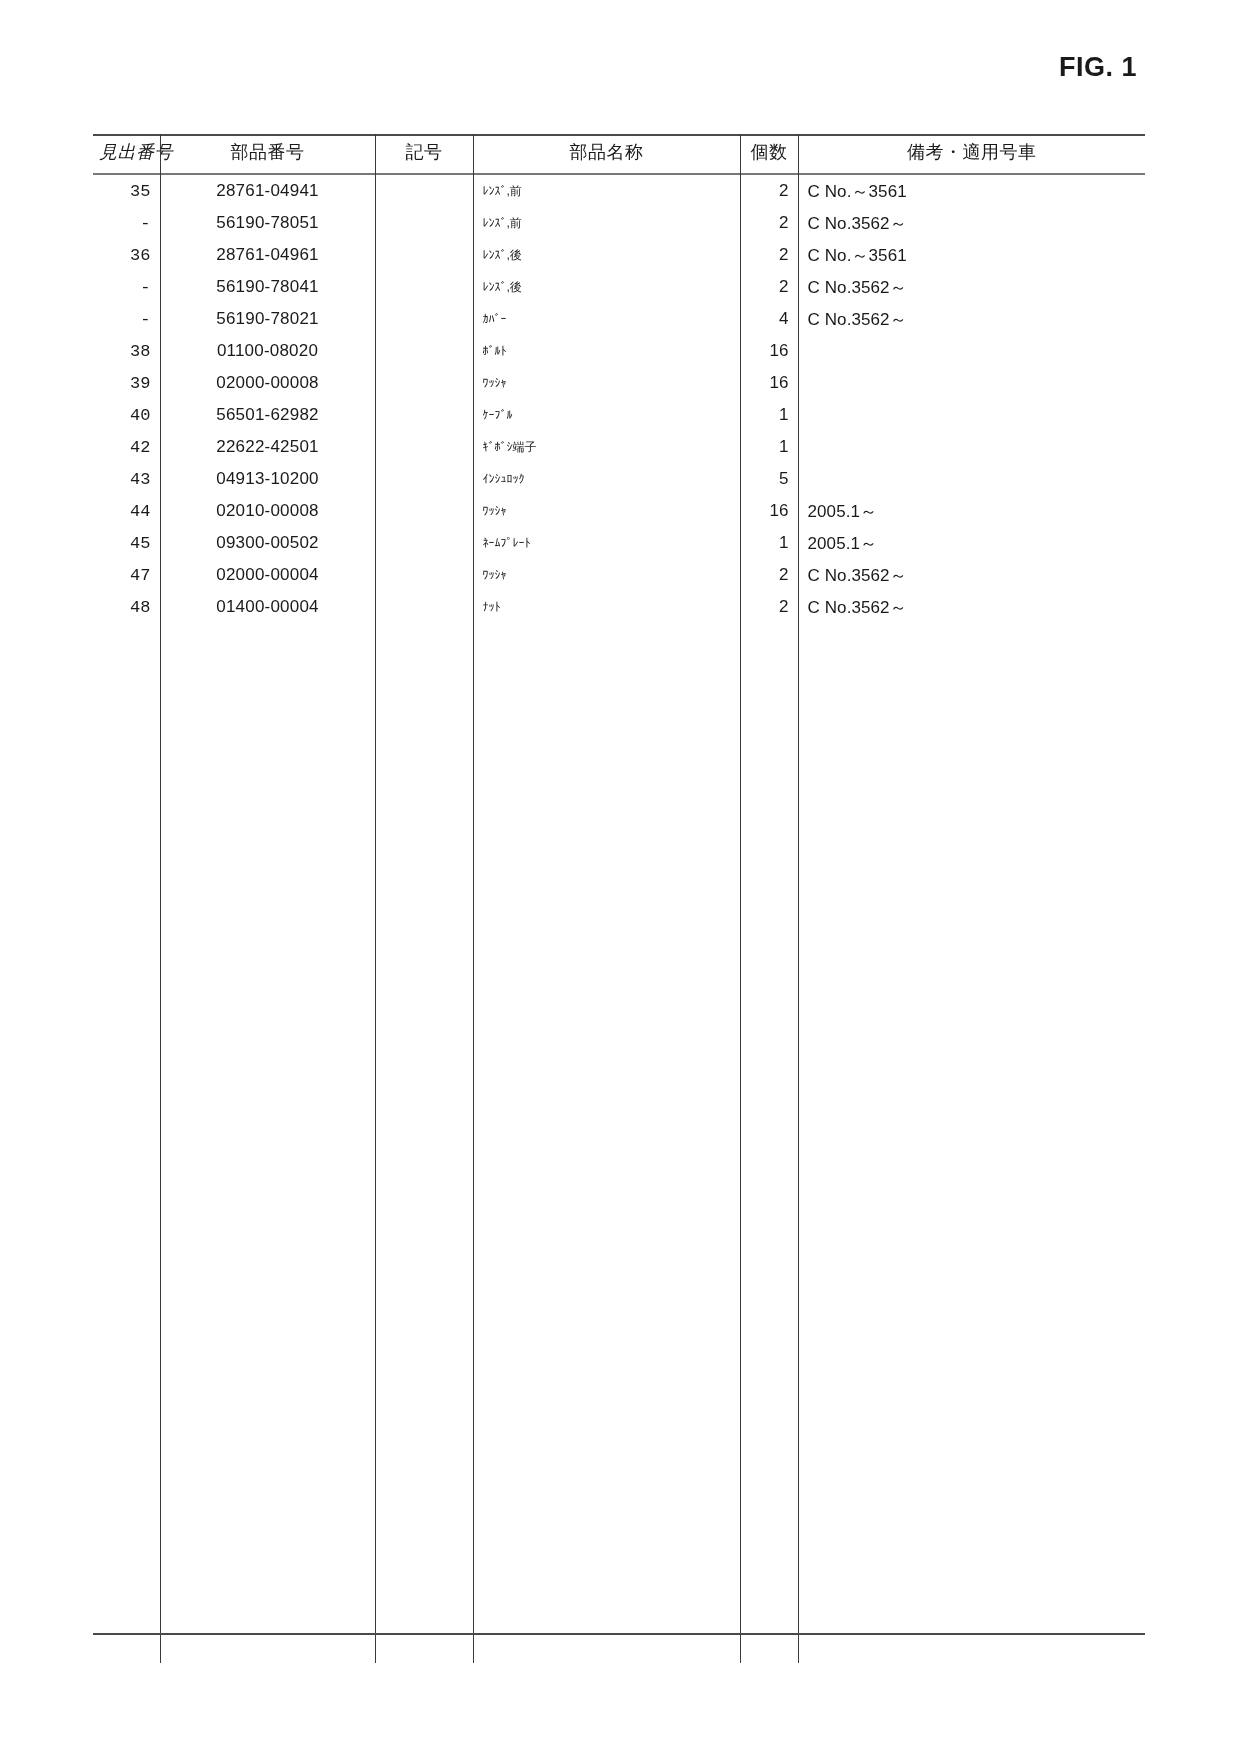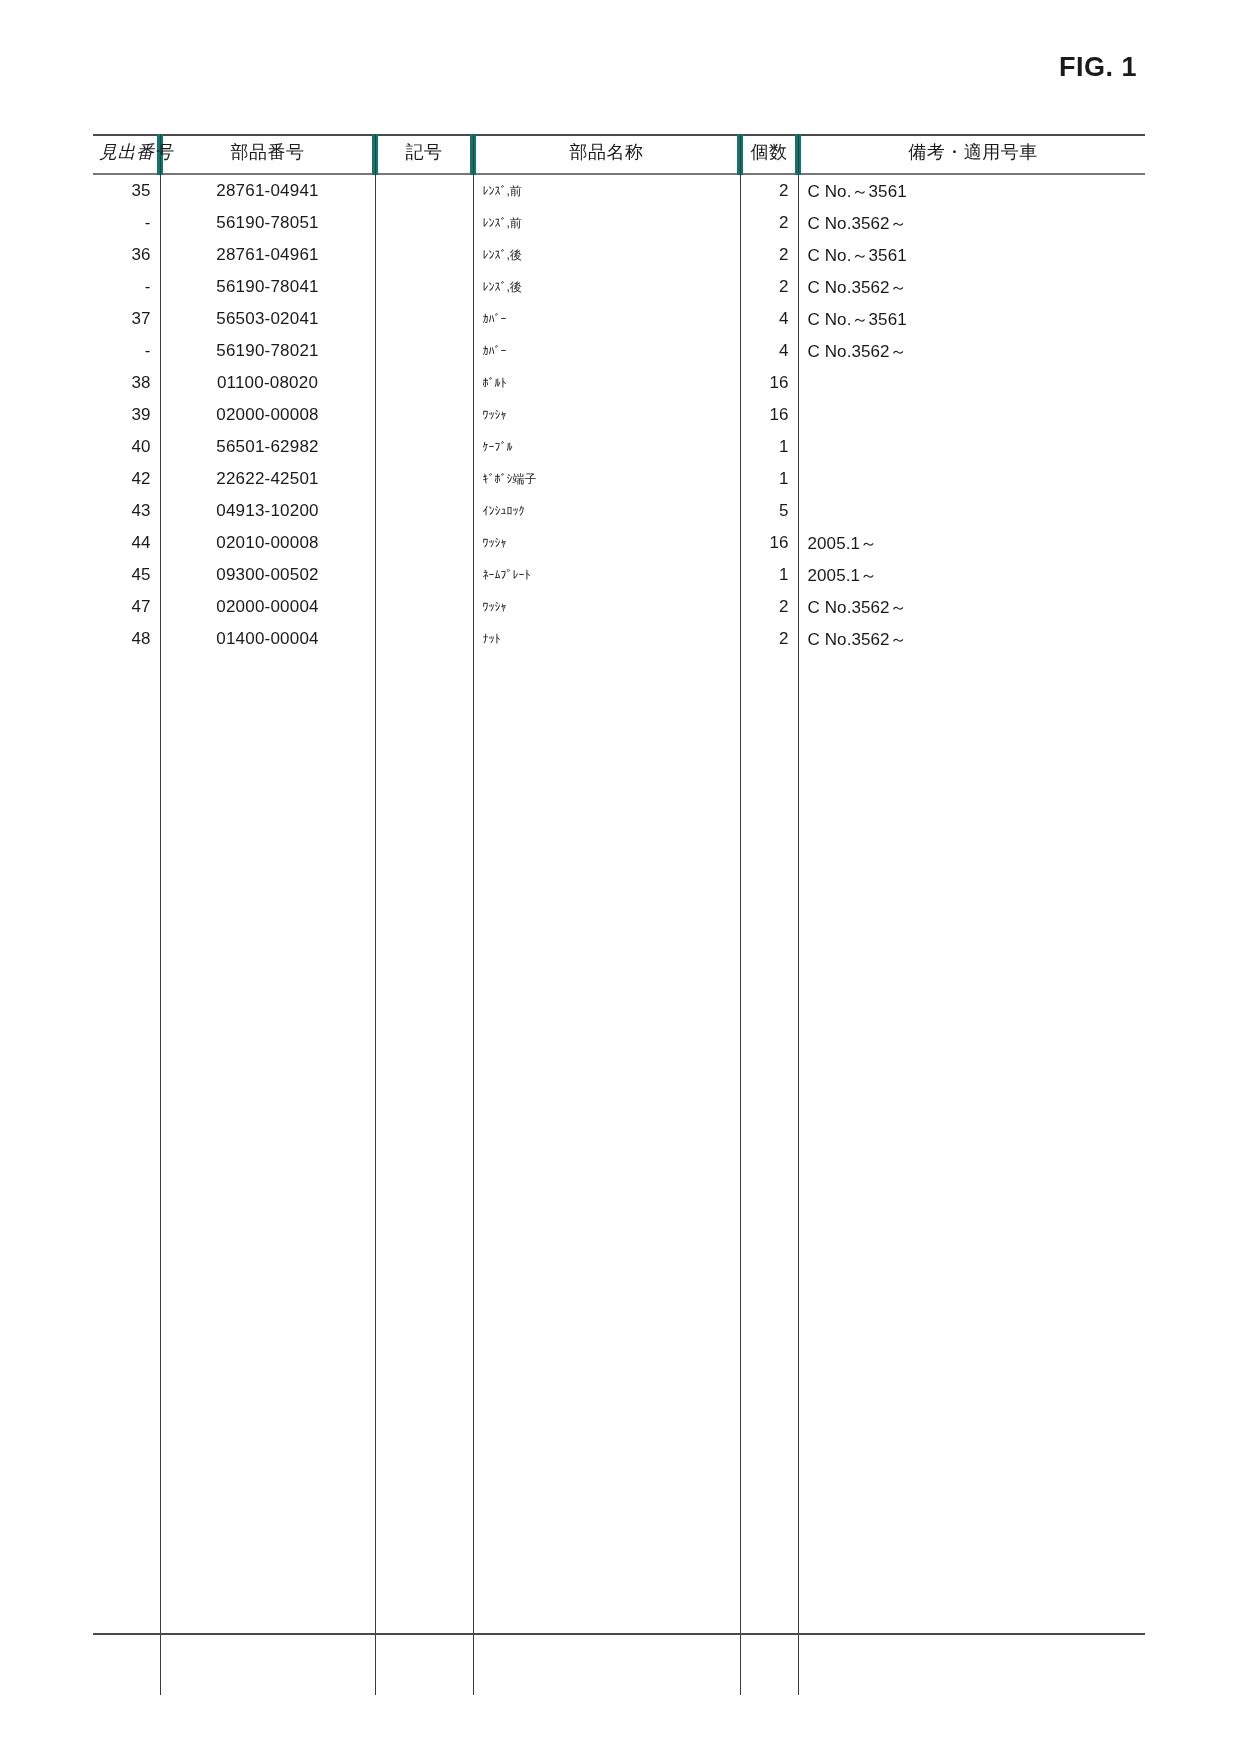--- a/index.html
+++ b/index.html
@@ -60,41 +60,41 @@
   table.parts col.c-qty   { width: 58px;  }
   table.parts col.c-rem   { width: 347px; }
 
   
   table.parts thead th {
     font-weight: normal;
     font-size: 18px;
     text-align: center;
     padding: 4px 6px 9px 6px;
     vertical-align: bottom;
-    border-left: 6px solid #0f766e;
+    border-left: 1px solid #0f766e;
     letter-spacing: 0.5px;
     white-space: nowrap;
   }
   table.parts thead th:first-child { border-left: none; font-style: italic; }
 
   thead tr.head-row {
     border-top: 2px solid #4a4a4a;
     border-bottom: 2px solid #777777;
   }
 
   
   table.parts tbody td {
     border-left: 1px solid #3a3a3a;
     padding: 3px 9px 3px 9px;
     height: 26px;
     vertical-align: middle;
     white-space: nowrap;
     overflow: hidden;
   }
-  table.parts tbody td:first-child { border-left: none; }
+  table.parts tbody td:first-child { border-left: none; font-family: Liberation Mono, monospace; }
 
   td.ref   { text-align: right; padding-right: 13px; font-size: 17px; }
   td.pn    { text-align: center;  font-size: 17px; letter-spacing: 0.2px; }
   td.sym   { text-align: center; font-size: 17px; }
   td.name  { text-align: left;  font-size: 12px; }
   td.qty   { text-align: right; padding-right: 12px; font-size: 17px; }
   td.rem   { text-align: left;  font-size: 17px; letter-spacing: 0.1px; }
 
   
   table.parts tbody tr.filler td { height: 26px; padding: 0; }
@@ -172,28 +172,20 @@
           </tr>
           <tr>
             <td class="ref">-</td>
             <td class="pn">56190-78041</td>
             <td class="sym"></td>
             <td class="name">ﾚﾝｽﾞ,後</td>
             <td class="qty">2</td>
             <td class="rem">C No.3562～</td>
           </tr>
           <tr>
-            <td class="ref">37</td>
-            <td class="pn">56503-02041</td>
-            <td class="sym"></td>
-            <td class="name">ｶﾊﾞｰ</td>
-            <td class="qty">4</td>
-            <td class="rem">C No.～3561</td>
-          </tr>
-          <tr>
             <td class="ref">-</td>
             <td class="pn">56190-78021</td>
             <td class="sym"></td>
             <td class="name">ｶﾊﾞｰ</td>
             <td class="qty">4</td>
             <td class="rem">C No.3562～</td>
           </tr>
           <tr>
             <td class="ref">38</td>
             <td class="pn">01100-08020</td>

